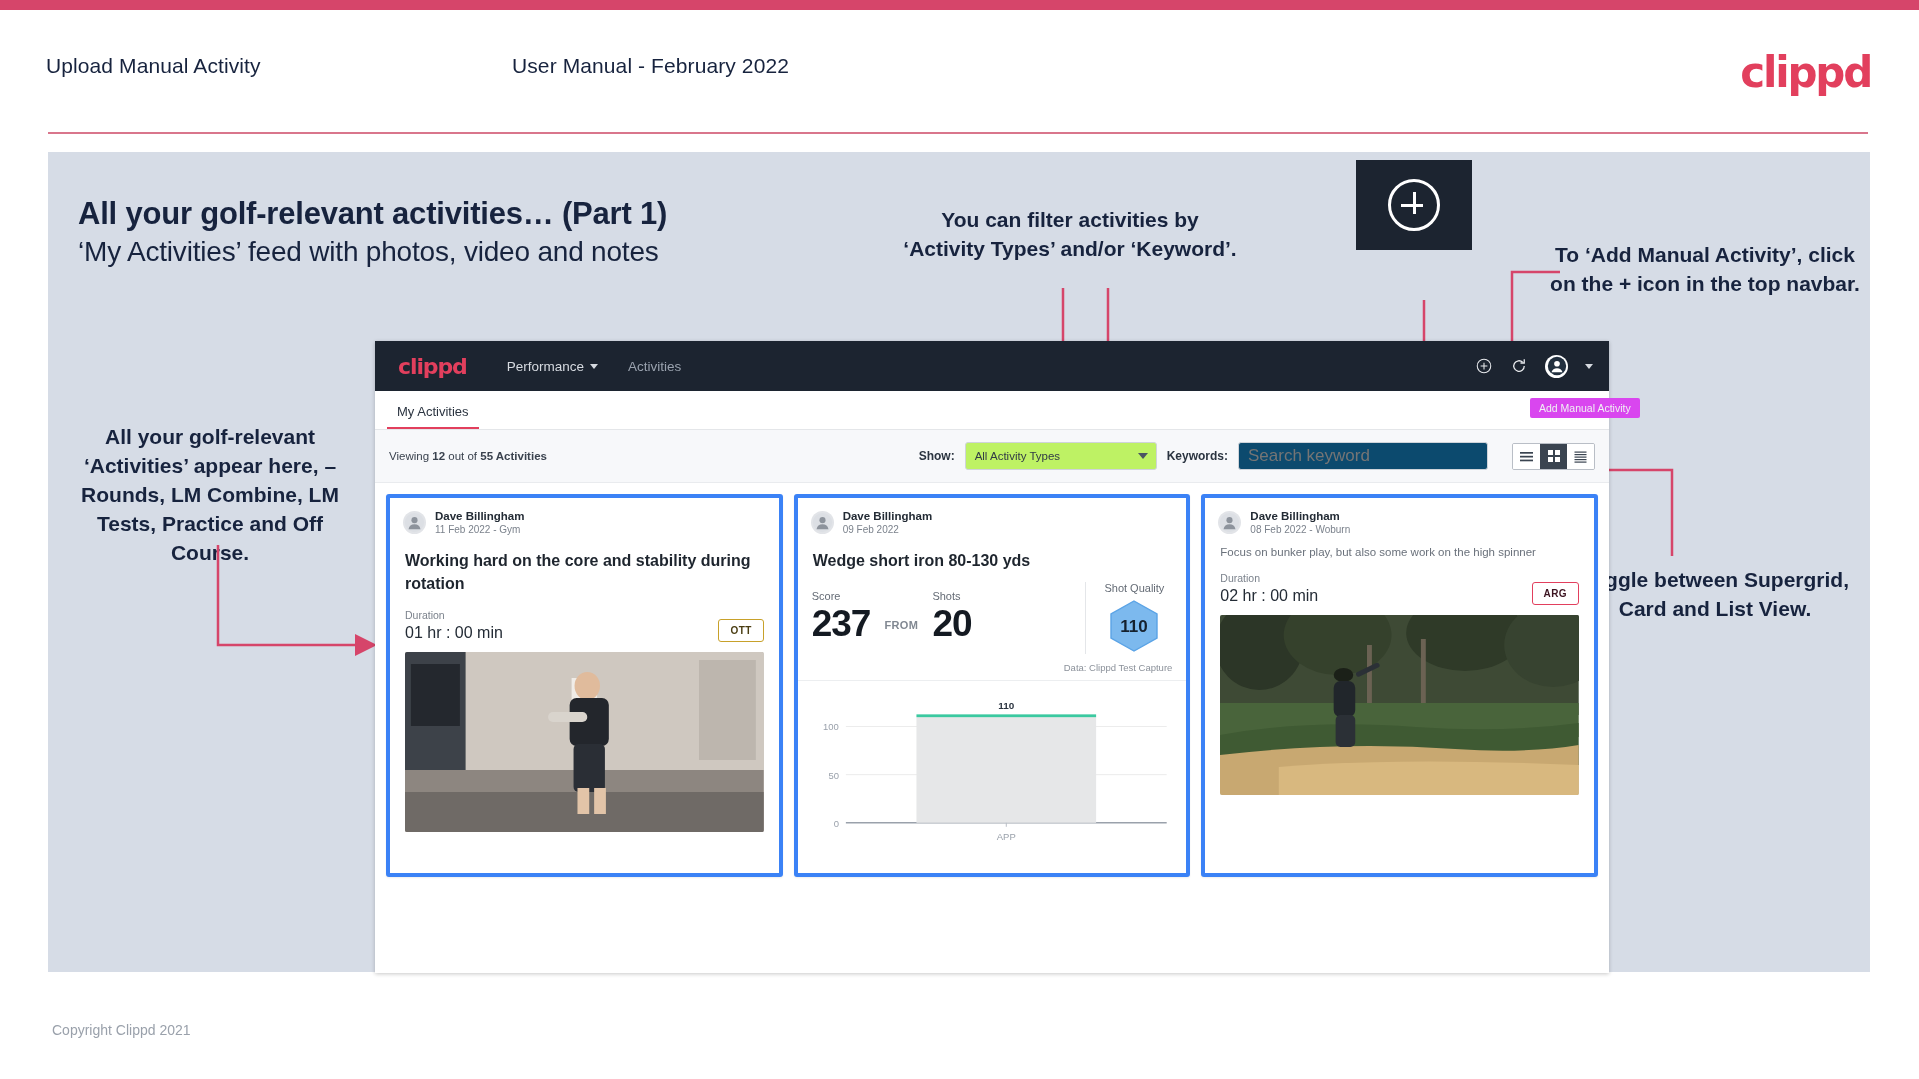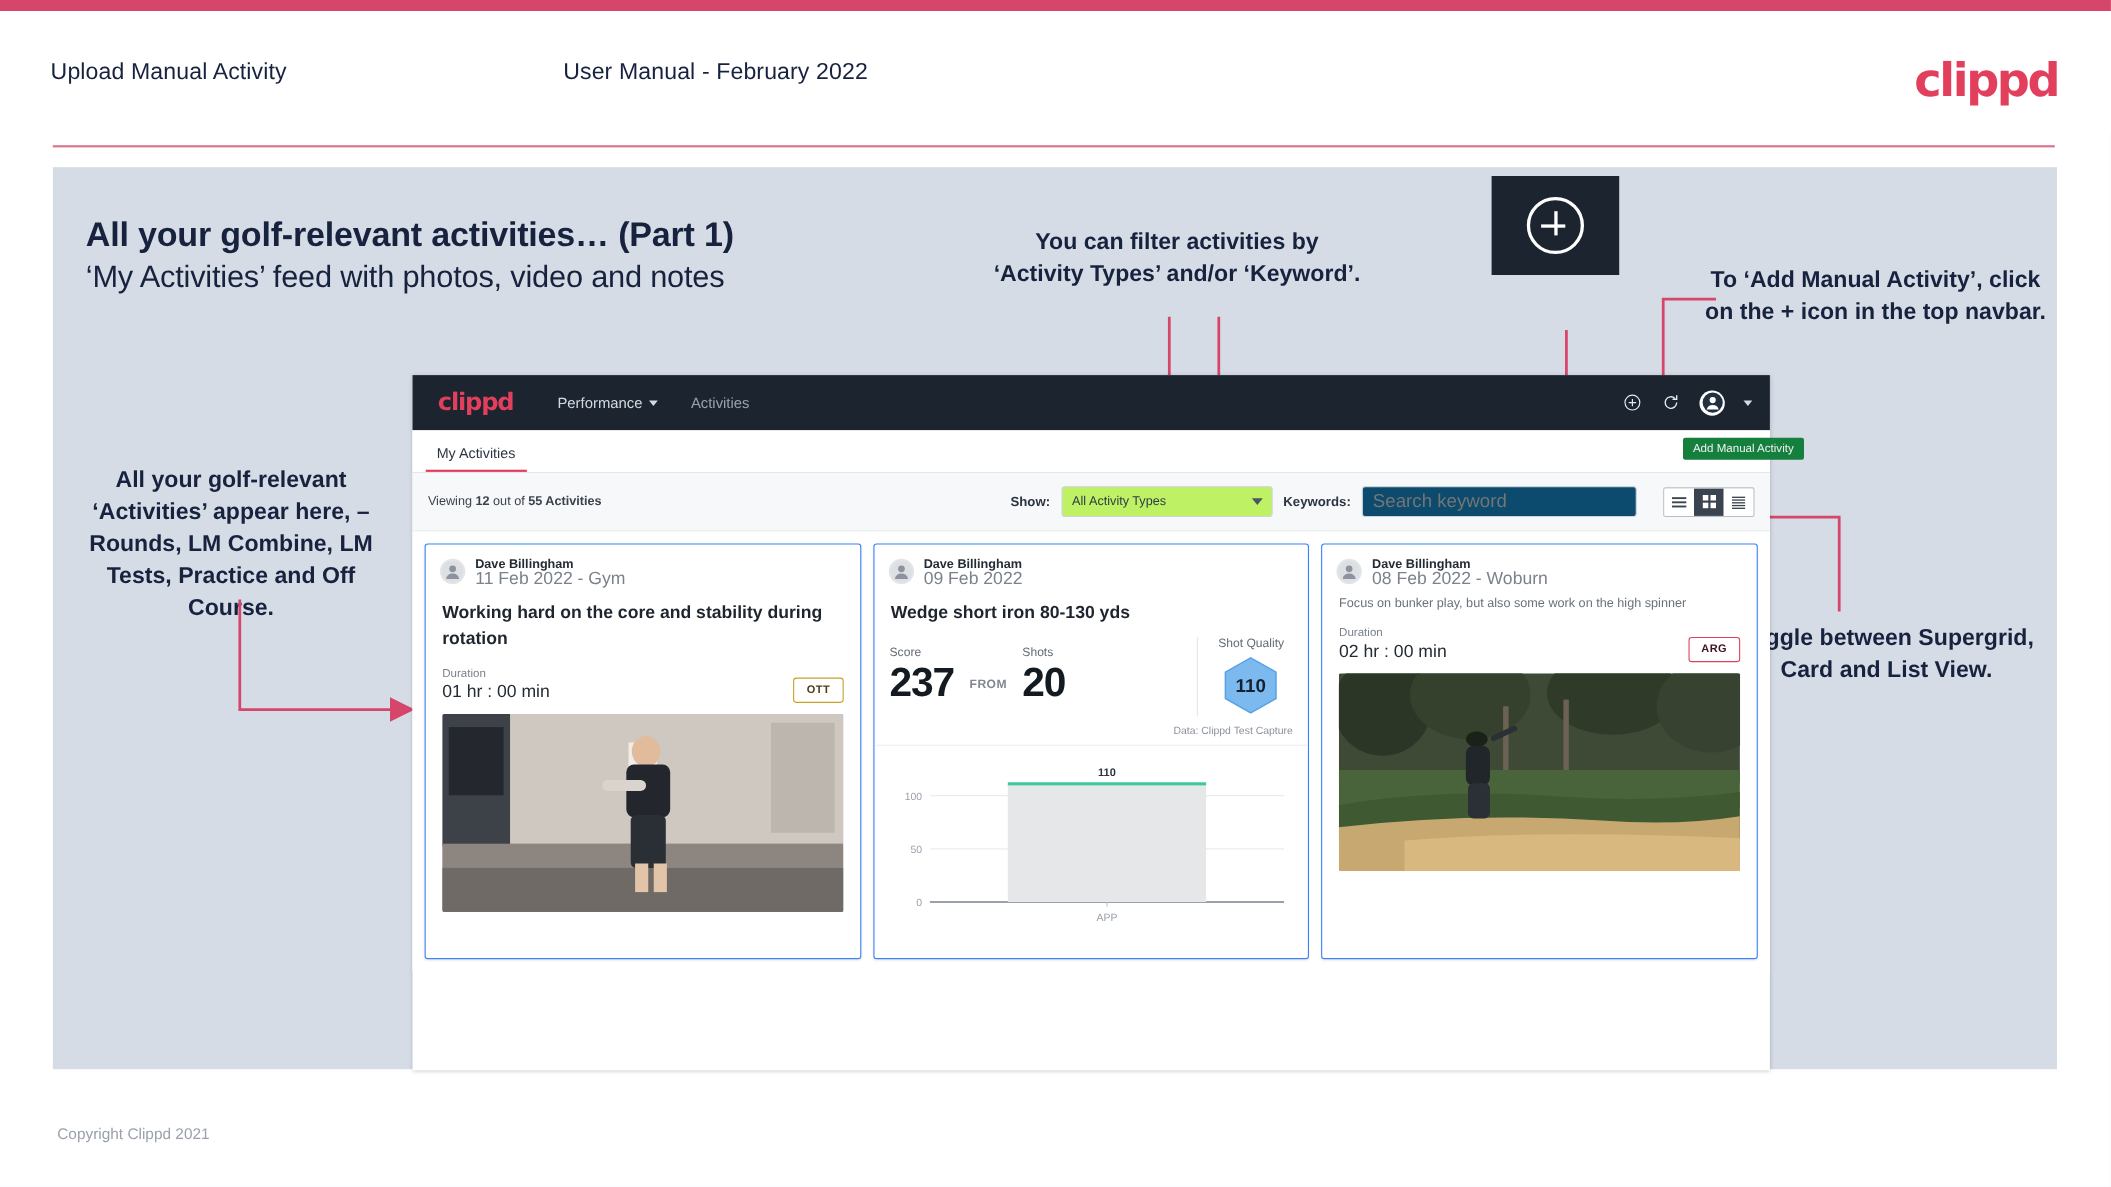--- a/index.html
+++ b/index.html
@@ -41,43 +41,43 @@
   .app{position:absolute;left:375px;top:341px;width:1234px;height:632px;background:#fff;box-shadow:0 1px 4px rgba(0,0,0,.22);}
   .navbar{height:50px;background:#1c2430;display:flex;align-items:center;position:relative;}
   .nav-logo{margin-left:23px;font-size:22px;font-weight:bold;color:#e23f5d;letter-spacing:-1.1px;font-family:"DejaVu Sans",sans-serif;}
   .nav-links{display:flex;align-items:center;margin-left:40px;gap:30px;}
   .nav-link{color:#d6dae0;font-size:13.5px;display:flex;align-items:center;gap:6px;}
   .nav-link.dim{color:#9aa2ae;}
   .caret{width:0;height:0;border-left:4px solid transparent;border-right:4px solid transparent;border-top:5px solid currentColor;display:inline-block;}
   .nav-right{position:absolute;right:16px;top:0;height:50px;display:flex;align-items:center;gap:17px;}
   .nav-icon{color:#e8eaed;width:18px;height:18px;display:block;}
   .avatar-nav{width:23px;height:23px;border-radius:50%;background:#fff;display:flex;align-items:center;justify-content:center;}
-  .tooltip{position:absolute;left:1155px;top:57px;background:#15803d;color:#f0f1f3;font-size:10.5px;padding:4px 9px;border-radius:2px;white-space:nowrap;z-index:12;}
+  .tooltip{position:absolute;left:1155px;top:57px;background:#d946ef;color:#f0f1f3;font-size:10.5px;padding:4px 9px;border-radius:2px;white-space:nowrap;z-index:12;}
 
   .subnav{height:38px;background:#fff;border-bottom:1px solid #e4e6e9;display:flex;align-items:flex-end;padding-left:12px;}
   .subnav-tab{font-size:13px;color:#2b3440;padding:0 10px 8px 10px;border-bottom:2.5px solid #e23f5d;}
 
   .filterbar{height:52px;background:#f7f8fa;border-bottom:1px solid #e9ebee;display:flex;align-items:center;padding:0 14px;position:relative;}
   .viewing{font-size:11.5px;color:#3a424e;}
   .viewing b{font-weight:bold;}
   .filter-right{margin-left:auto;display:flex;align-items:center;gap:10px;}
   .flabel{font-size:12px;color:#2b3440;font-weight:bold;}
   .select{width:172px;height:26px;background:#bef264;border:1px solid #cfd4da;border-radius:3px;display:flex;align-items:center;padding:0 9px;font-size:11.5px;color:#313a46;position:relative;}
   .select .chev{position:absolute;right:8px;width:0;height:0;border-left:5px solid transparent;border-right:5px solid transparent;border-top:6px solid #4b5563;}
   .kw-input{width:230px;height:26px;background:#0c4a6e;border:1px solid #cfd4da;border-radius:3px;font-size:17px;color:#9aa1ab;padding:0 9px;font-family:"Liberation Sans",sans-serif;}
   .toggle-group{display:flex;border:1px solid #b9bec6;border-radius:2px;overflow:hidden;margin-left:14px;}
   .tg-btn{width:27px;height:25px;background:#fff;display:flex;align-items:center;justify-content:center;}
   .tg-btn.active{background:#3a4450;}
 
   .cards{display:flex;gap:11px;padding:11px;background:#fff;}
-  .card{width:396px;background:#fff;border:1px solid #3b82f6;border-radius:3px;box-shadow:0 1px 2px rgba(0,0,0,.07);overflow:hidden;}
+  .card{width:396px;background:#fff;border:4px solid #3b82f6;border-radius:3px;box-shadow:0 1px 2px rgba(0,0,0,.07);overflow:hidden;}
   .card-head{padding:11px 13px 0 13px;display:flex;align-items:center;gap:9px;}
   .avatar{width:23px;height:23px;border-radius:50%;background:#e2e4e8;display:flex;align-items:center;justify-content:center;flex:none;}
   .uname{font-size:11.5px;font-weight:bold;color:#232b35;line-height:14px;}
-  .udate{font-size:16px;color:#7b828c;line-height:13px;}
+  .udate{font-size:10px;color:#7b828c;line-height:13px;}
   .card-title{font-size:16px;font-weight:bold;color:#1e252e;padding:13px 15px 0 15px;line-height:23px;}
   .card-note{font-size:11.5px;color:#6a717b;padding:10px 15px 0 15px;}
   .dur-row{display:flex;align-items:flex-end;padding:14px 15px 10px 15px;}
   .dur-lbl{font-size:10.5px;color:#7b828c;}
   .dur-val{font-size:16px;color:#232b35;margin-top:3px;}
   .badge{margin-left:auto;font-size:10px;font-weight:bold;padding:5px 11px;border-radius:3px;letter-spacing:.4px;}
   .badge.ott{border:1px solid #c8a12a;color:#4a3d12;}
   .badge.arg{border:1px solid #e23f5d;color:#3c1421;}
   .photo{height:180px;margin:0 15px 14px 15px;border-radius:2px;overflow:hidden;position:relative;}
 

